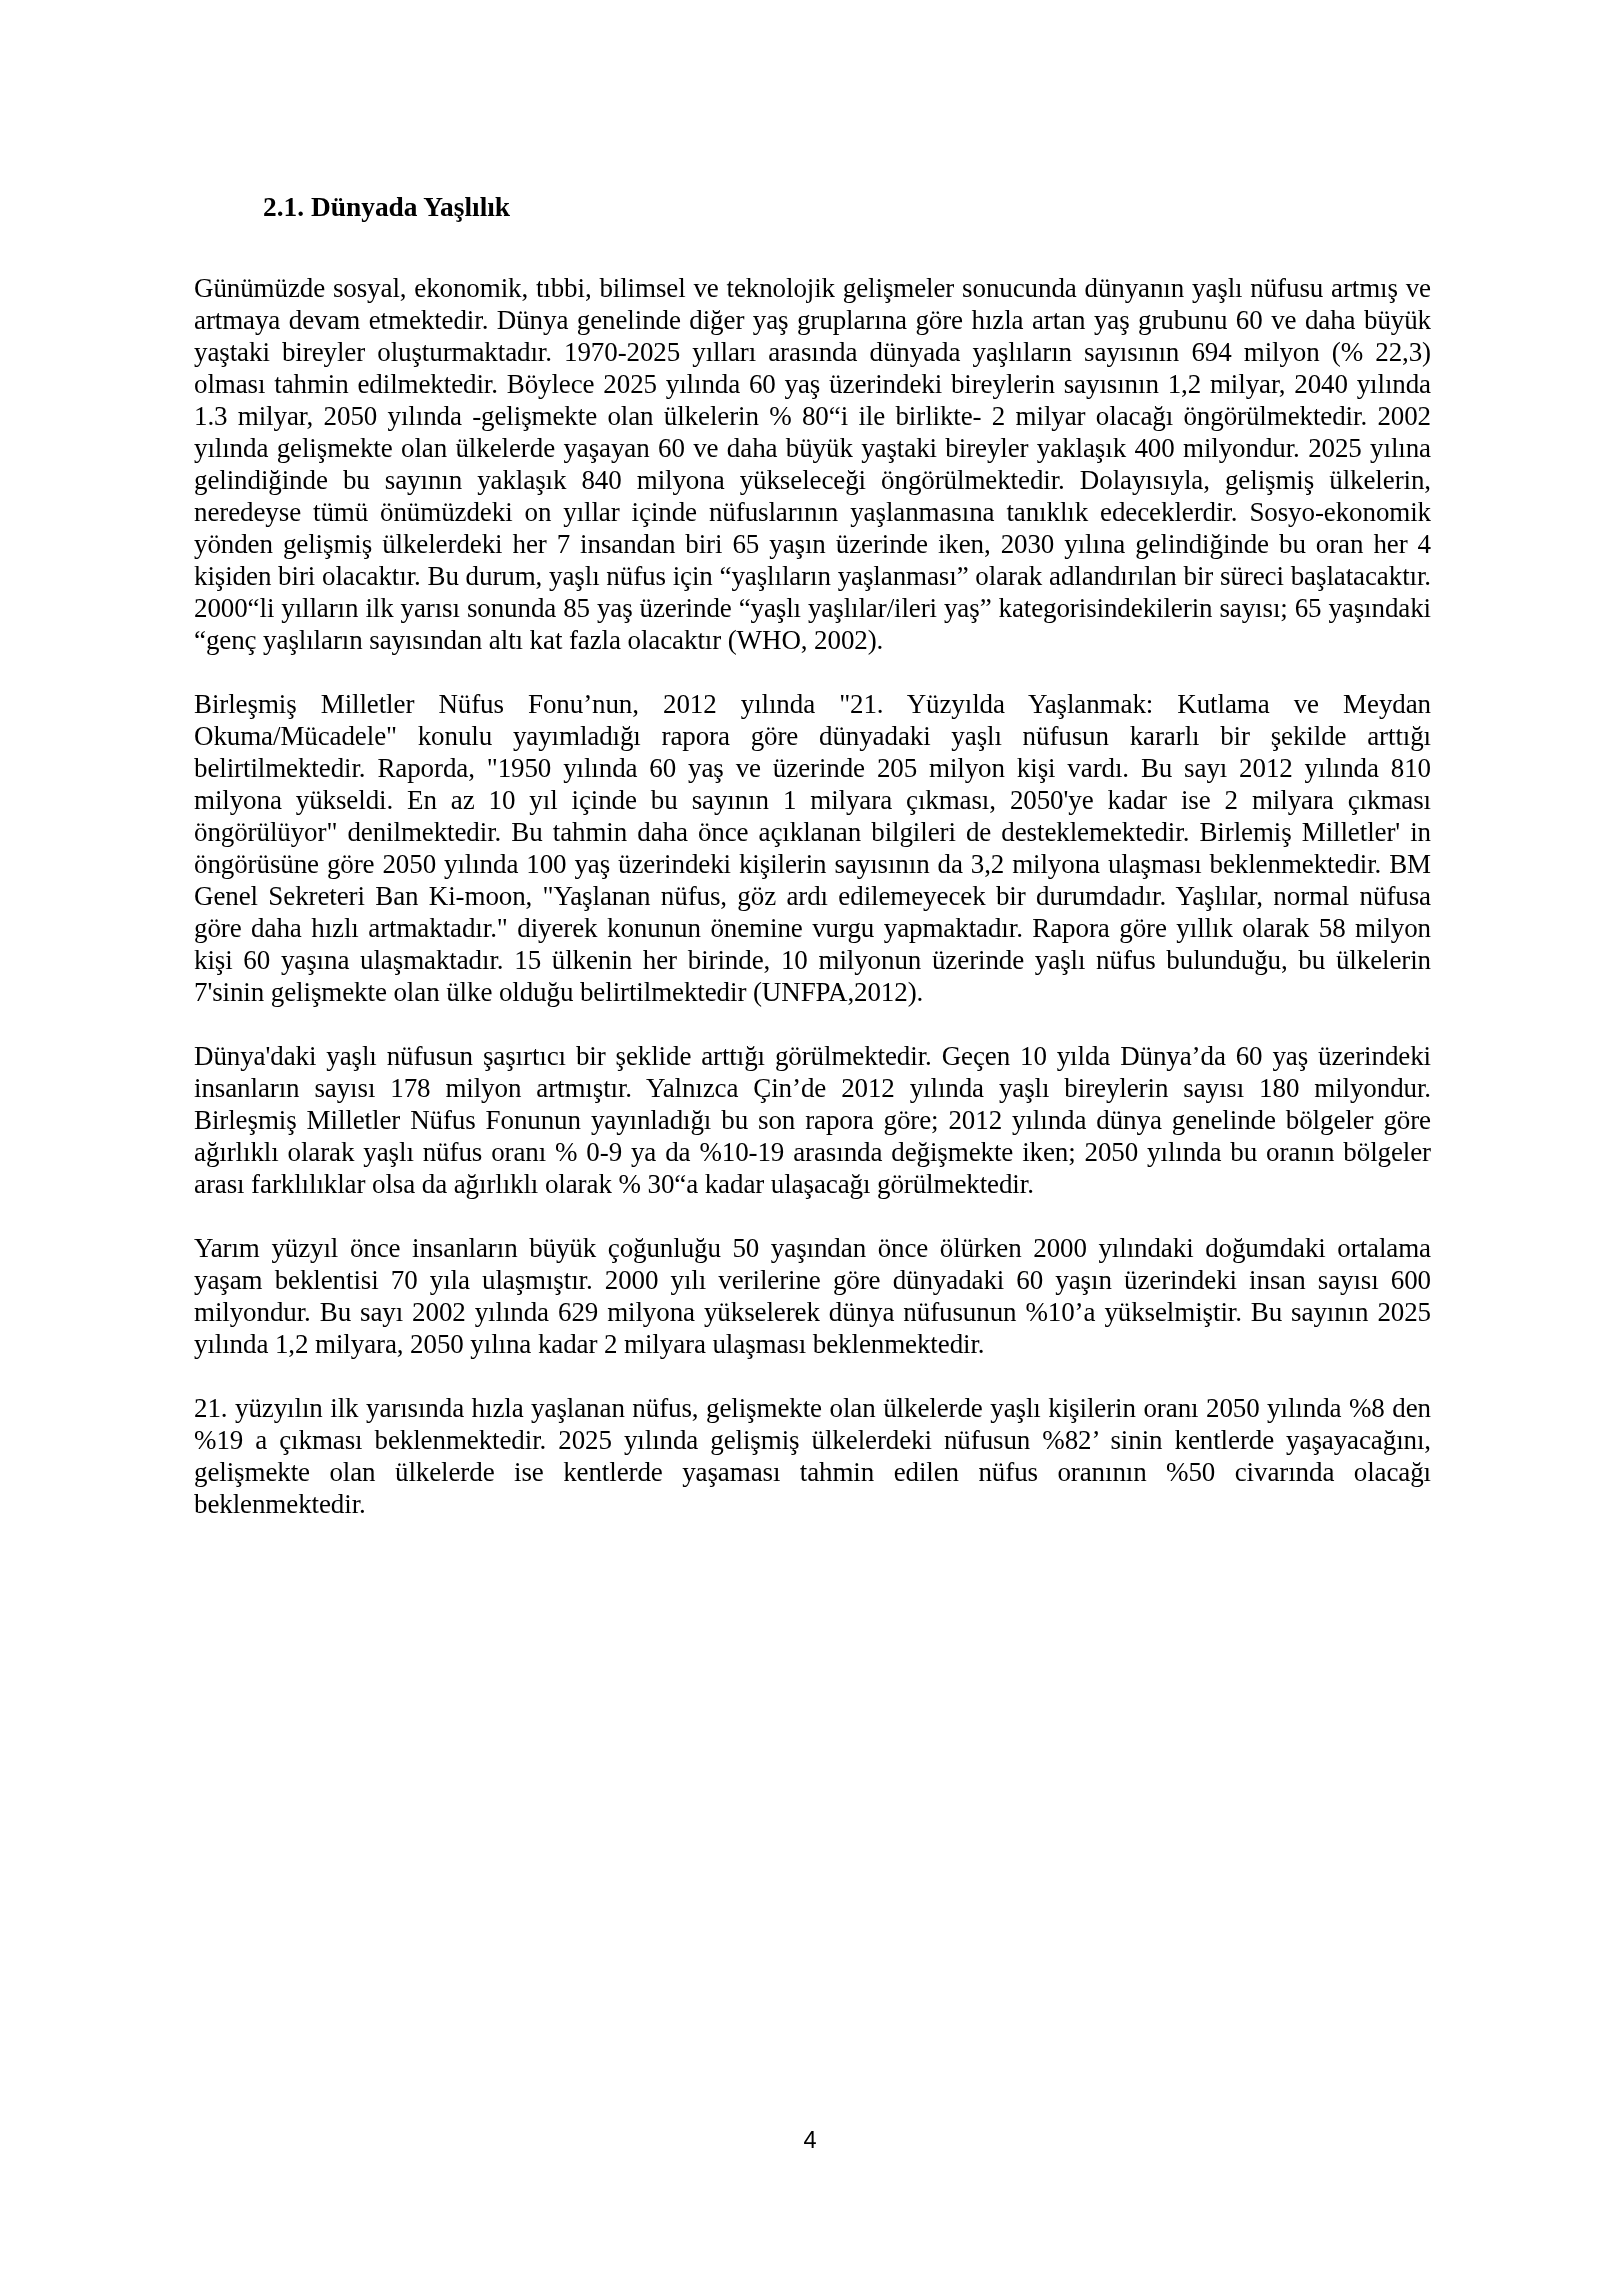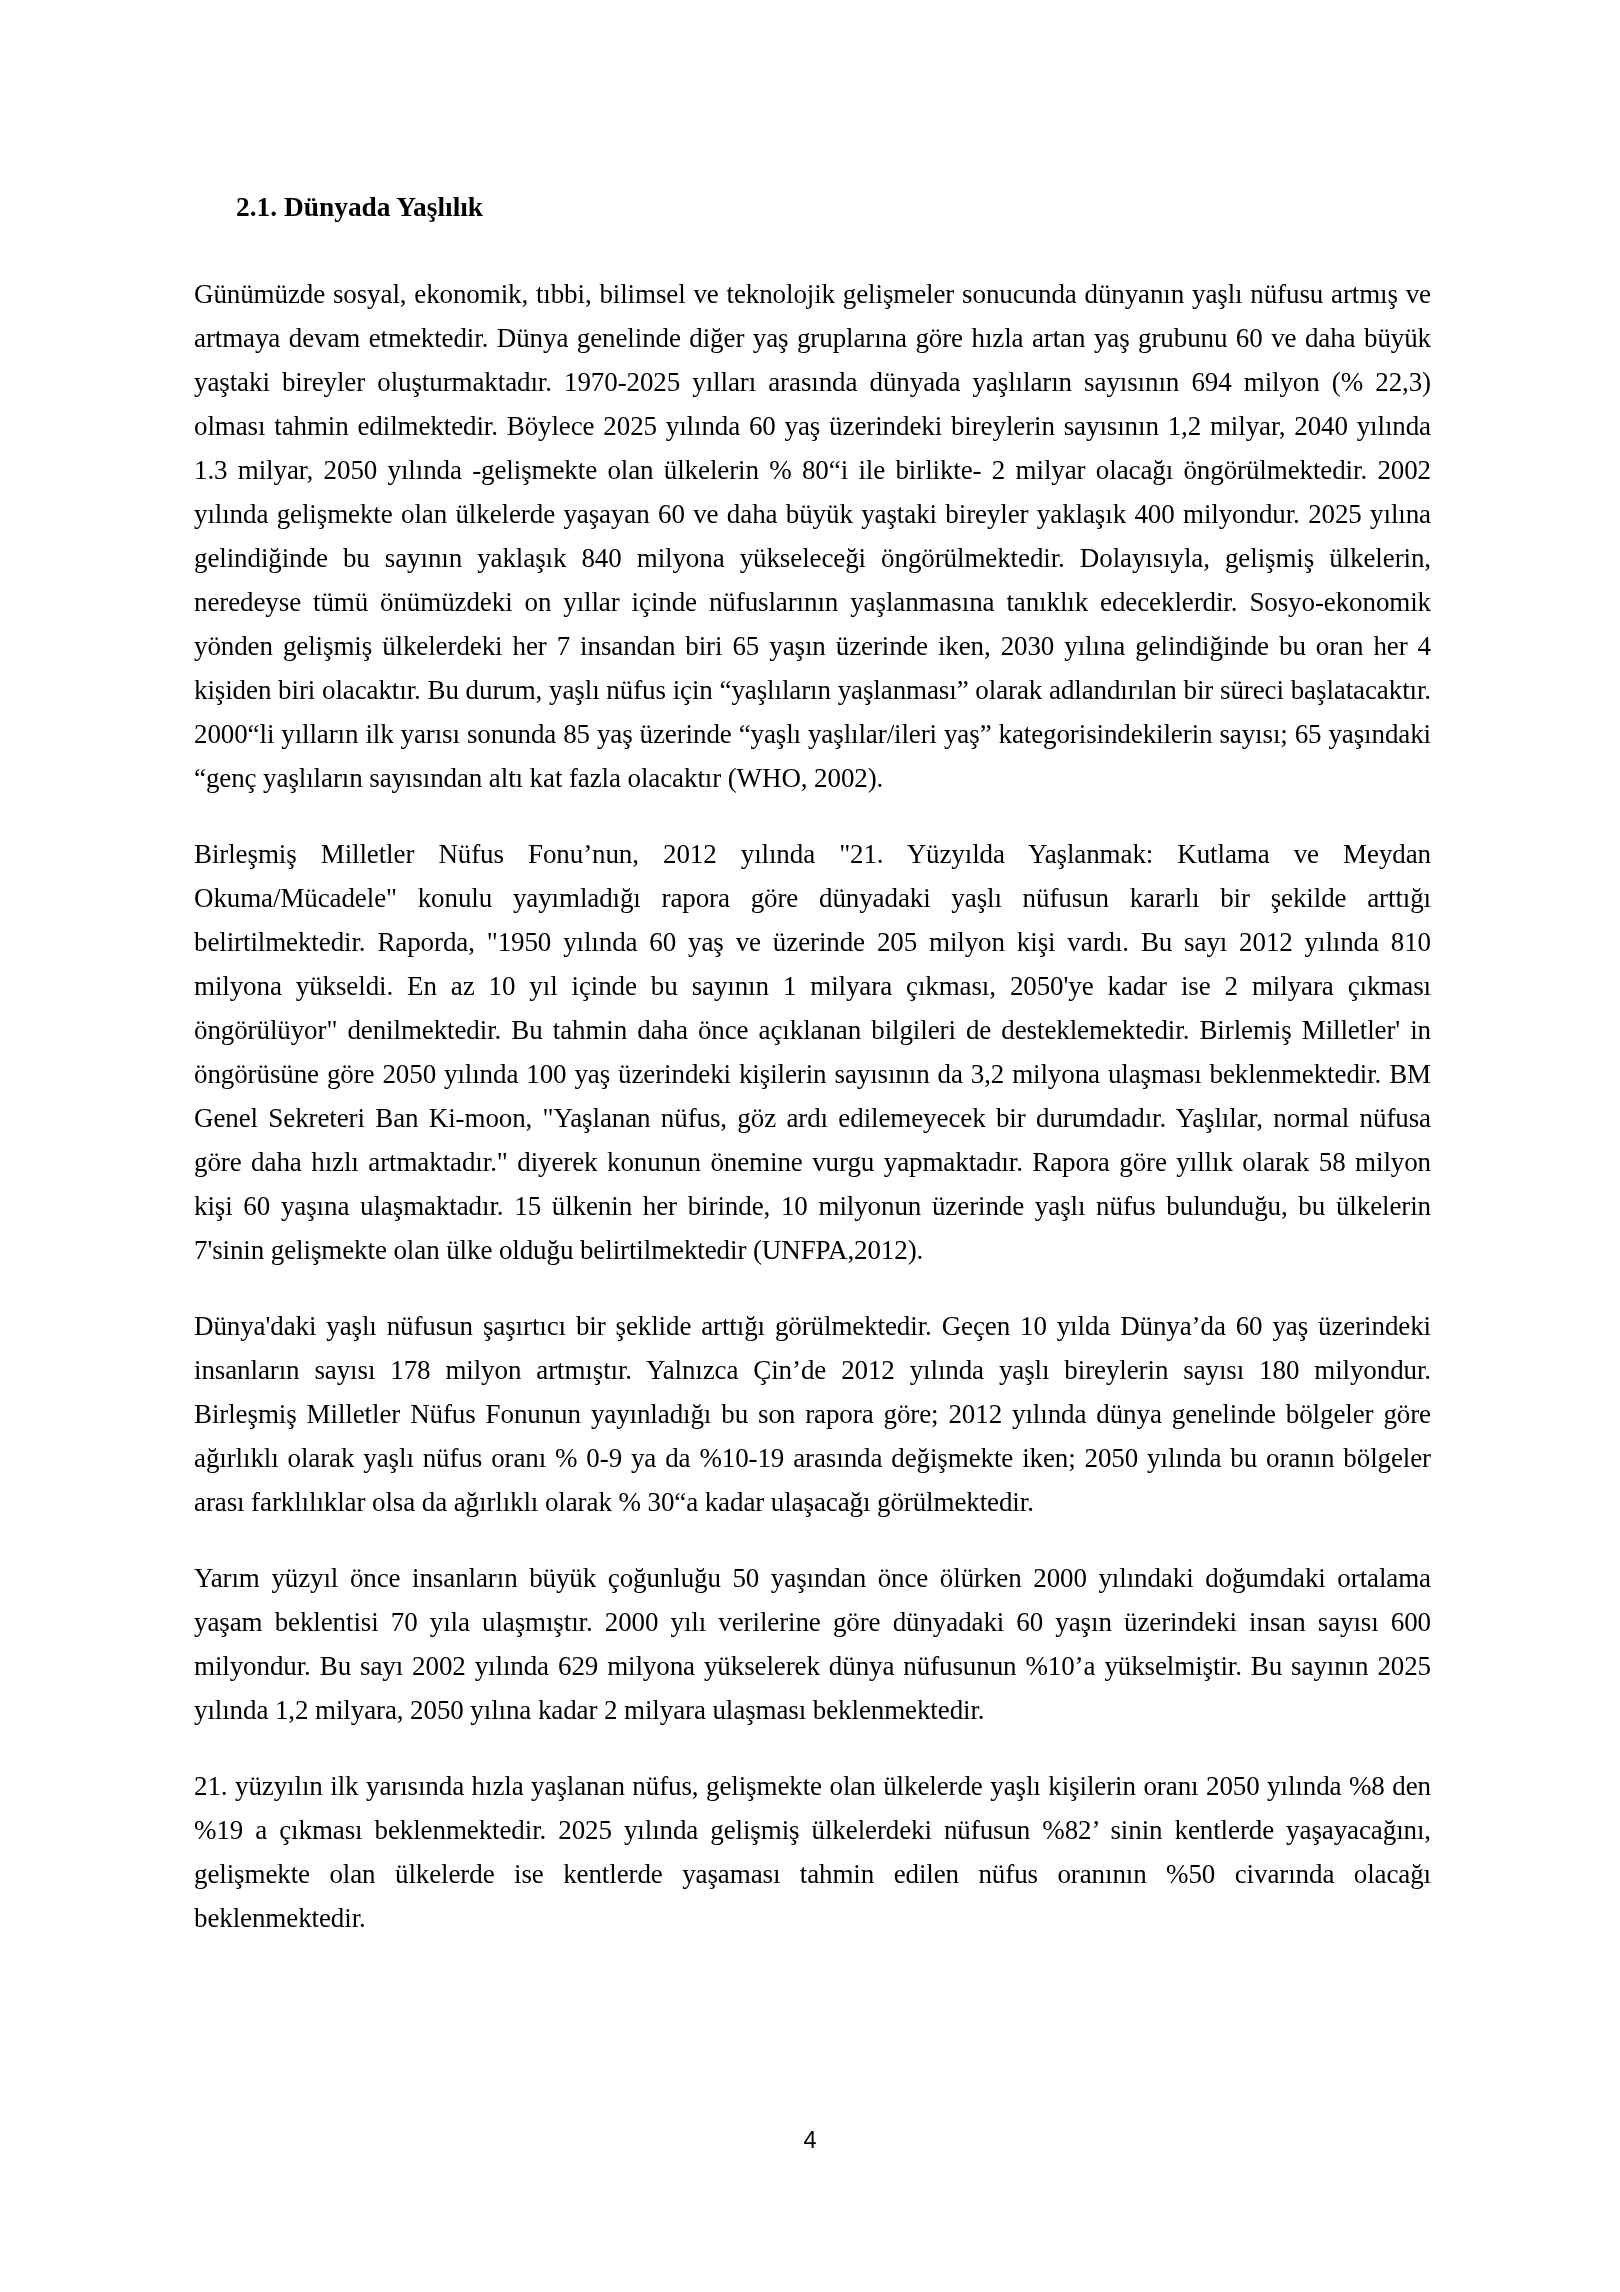--- a/index.html
+++ b/index.html
@@ -3,26 +3,26 @@
 <meta charset="utf-8">
 <style>
   html, body { margin: 0; padding: 0; background: #ffffff; }
   body { width: 1620px; height: 2293px; position: relative; overflow: hidden; }
   .page { position: absolute; left: 194px; top: 192px; width: 1237px; color: #000; }
   .heading {
     font-family: "Liberation Serif", serif;
     font-weight: bold;
     font-size: 27.4px;
     line-height: 31px;
-    margin: 0 0 49px 42px;
+    margin: 0 0 49px 69px;
   }
   .para {
     font-family: "Liberation Serif", serif;
     font-size: 27px;
-    line-height: 44px;
+    line-height: 32px;
     text-align: justify;
     margin: 0 0 32px 0;
     letter-spacing: -0.1px;
   }
   .page-number {
     position: absolute;
     top: 2127px;
     left: 0; width: 1620px;
     text-align: center;
     font-family: "Liberation Sans", sans-serif;

